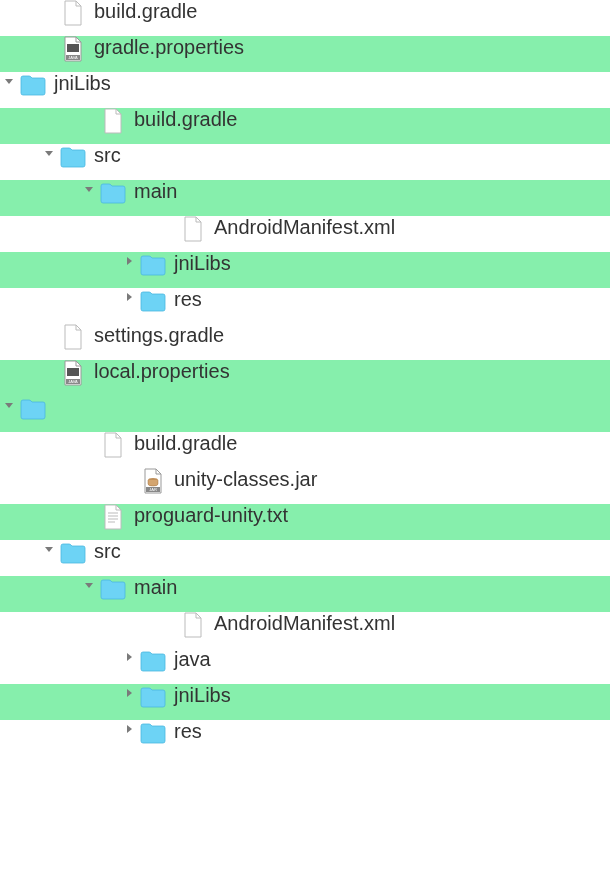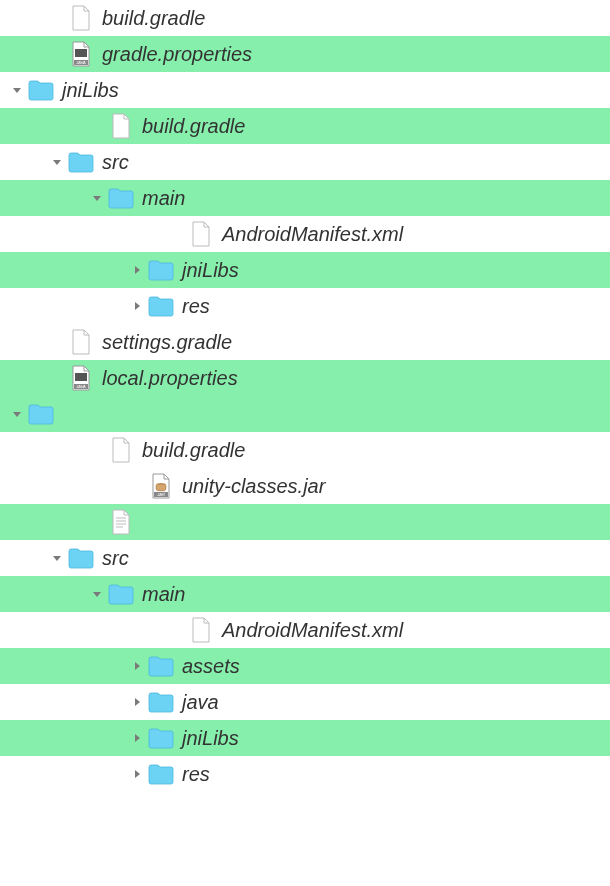--- a/index.html
+++ b/index.html
@@ -9,24 +9,22 @@
     }
     body {
       font-family: -apple-system, BlinkMacSystemFont, "Helvetica Neue", sans-serif;
       font-size: 20px;
       color: #333;
       background: #fff;
       width: 610px;
     }
     .tree-row {
       display: flex;
-      align-items: center;
+      align-items: flex-start;
       height: 36px;
-      padding-left: 8px;
-      font-style: italic;
     }
     .tree-row.alt {
       background: #86efac;
     }
     .disclosure {
       width: 18px;
       height: 18px;
       display: flex;
       align-items: center;
       justify-content: center;
@@ -275,20 +273,21 @@
       <span class="icon txt-icon">
         <svg viewBox="0 0 20 26">
           <path d="M2 1 L13 1 L18 6 L18 25 L2 25 Z" fill="#fff" stroke="#bbb" stroke-width="1"></path>
           <path d="M13 1 L13 6 L18 6" fill="none" stroke="#bbb" stroke-width="1"></path>
           <line x1="5" y1="9" x2="15" y2="9" stroke="#bbb" stroke-width="1"></line>
           <line x1="5" y1="12" x2="15" y2="12" stroke="#bbb" stroke-width="1"></line>
           <line x1="5" y1="15" x2="15" y2="15" stroke="#bbb" stroke-width="1"></line>
           <line x1="5" y1="18" x2="12" y2="18" stroke="#bbb" stroke-width="1"></line>
         </svg>
       </span>
+      <span class="label">proguard-unity.txt</span>
     </div>
     <div class="tree-row">
       <span class="indent" style="width: 40px;"></span>
       <span class="disclosure">
         <svg viewBox="0 0 12 12">
           <path d="M2 4 L10 4 L6 9 Z" fill="#7a7a7a"></path>
         </svg>
       </span>
       <span class="icon folder-icon">
         <svg viewBox="0 0 26 22">
@@ -314,34 +313,20 @@
     <div class="tree-row">
       <span class="indent" style="width: 160px;"></span>
       <span class="spacer"></span>
       <span class="icon file-icon">
         <svg viewBox="0 0 20 26">
           <path d="M2 1 L13 1 L18 6 L18 25 L2 25 Z" fill="#fff" stroke="#bbb" stroke-width="1"></path>
           <path d="M13 1 L13 6 L18 6" fill="none" stroke="#bbb" stroke-width="1"></path>
         </svg>
       </span>
       <span class="label">AndroidManifest.xml</span>
-    </div>
-    <div class="tree-row alt">
-      <span class="indent" style="width: 120px;"></span>
-      <span class="disclosure">
-        <svg viewBox="0 0 12 12">
-          <path d="M4 2 L4 10 L9 6 Z" fill="#7a7a7a"></path>
-        </svg>
-      </span>
-      <span class="icon folder-icon">
-        <svg viewBox="0 0 26 22">
-          <path d="M1 4 Q1 2 3 2 L9 2 Q10 2 11 3 L12 4 L23 4 Q25 4 25 6 L25 19 Q25 21 23 21 L3 21 Q1 21 1 19 Z" fill="#6DD3F5" stroke="#4AB8E0" stroke-width="0.8"></path>
-        </svg>
-      </span>
-      <span class="label">assets</span>
     </div>
     <div class="tree-row">
       <span class="indent" style="width: 120px;"></span>
       <span class="disclosure">
         <svg viewBox="0 0 12 12">
           <path d="M4 2 L4 10 L9 6 Z" fill="#7a7a7a"></path>
         </svg>
       </span>
       <span class="icon folder-icon">
         <svg viewBox="0 0 26 22">

